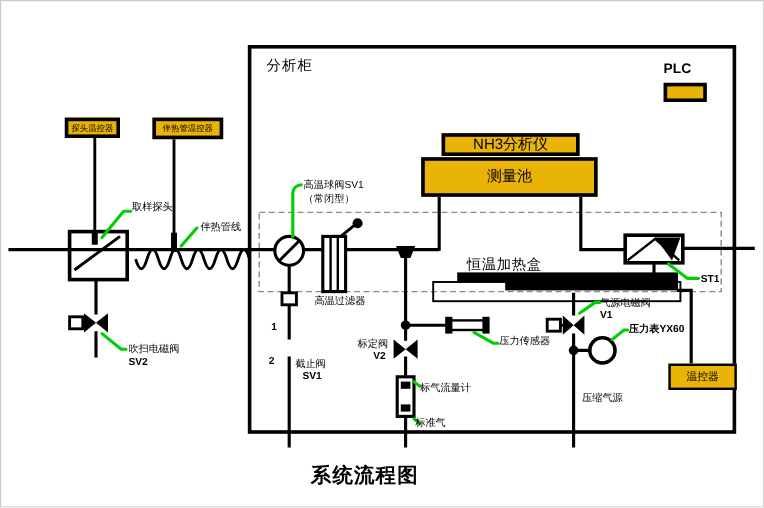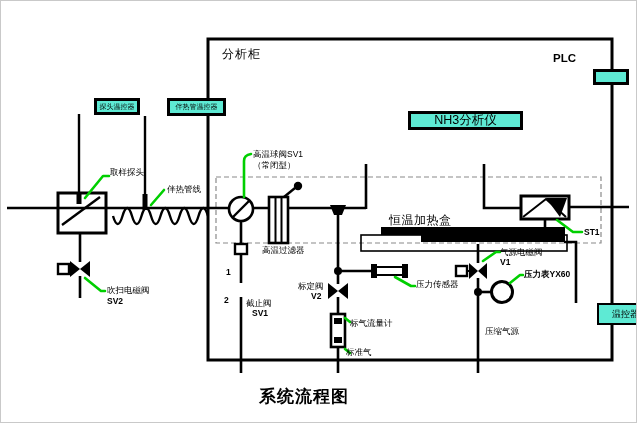--- a/index.html
+++ b/index.html
@@ -4,22 +4,22 @@
 <style>
   html,body{margin:0;padding:0;background:#fff;}
   #canvas{
     position:relative;width:637px;height:423px;background:#fff;
     border:1px solid #c9c9c9;box-sizing:border-box;overflow:hidden;
     font-family:"Liberation Sans","DejaVu Sans",sans-serif;color:#000;
   }
   svg{position:absolute;left:0;top:0;}
   .lbl{position:absolute;font-size:8.5px;line-height:1.15;white-space:nowrap;color:#000;}
   .tag{font-weight:bold;}
-  .box{position:absolute;background:#5eead4;border:3px solid #000;box-sizing:border-box;
-       display:flex;align-items:center;justify-content:center;text-align:center;margin-left:40px;}
+  .box{position:absolute;background:#eab308;border:3px solid #000;box-sizing:border-box;
+       display:flex;align-items:center;justify-content:center;text-align:center;}
   .thin{border-width:2px;}
 </style>
 </head>
 <body>
 
 <div id="canvas">
 
   <svg width="637" height="423" viewBox="0 0 637 423">
 
     <rect x="207" y="38" width="404" height="321" fill="none" stroke="#000" stroke-width="3"></rect>
@@ -114,20 +114,23 @@
     <span>探头温控器</span>
   </div>
   <div class="box" style="left:126px;top:97px;width:59px;height:18px;font-size:7px;">
     <span>伴热管温控器</span>
   </div>
   <div class="lbl tag" style="left:552px;top:51px;width:36px;text-align:left;font-size:11.5px;">PLC</div>
   <div class="box" style="left:552px;top:68px;width:36px;height:16px;"></div>
   <div class="box" style="left:367px;top:110px;width:115px;height:19px;font-size:12.5px;border-width:3.5px;">
     <span>NH3分析仪</span>
   </div>
+  <div class="box" style="left:350px;top:130px;width:147px;height:33px;font-size:12.5px;border-width:3.5px;">
+    <span>测量池</span>
+  </div>
   <div class="box thin" style="left:556px;top:302px;width:57px;height:22px;font-size:9px;">
     <span>温控器</span>
   </div>
 
   <div class="lbl" style="left:221px;top:47px;font-size:12px;letter-spacing:1px;">分析柜</div>
   <div class="lbl" style="left:109px;top:167px;">取样探头</div>
   <div class="lbl" style="left:166px;top:184px;">伴热管线</div>
   <div class="lbl" style="left:252px;top:149px;">高温球阀SV1</div>
   <div class="lbl" style="left:252px;top:160px;">（常闭型）</div>
   <div class="lbl" style="left:261px;top:245px;">高温过滤器</div>

